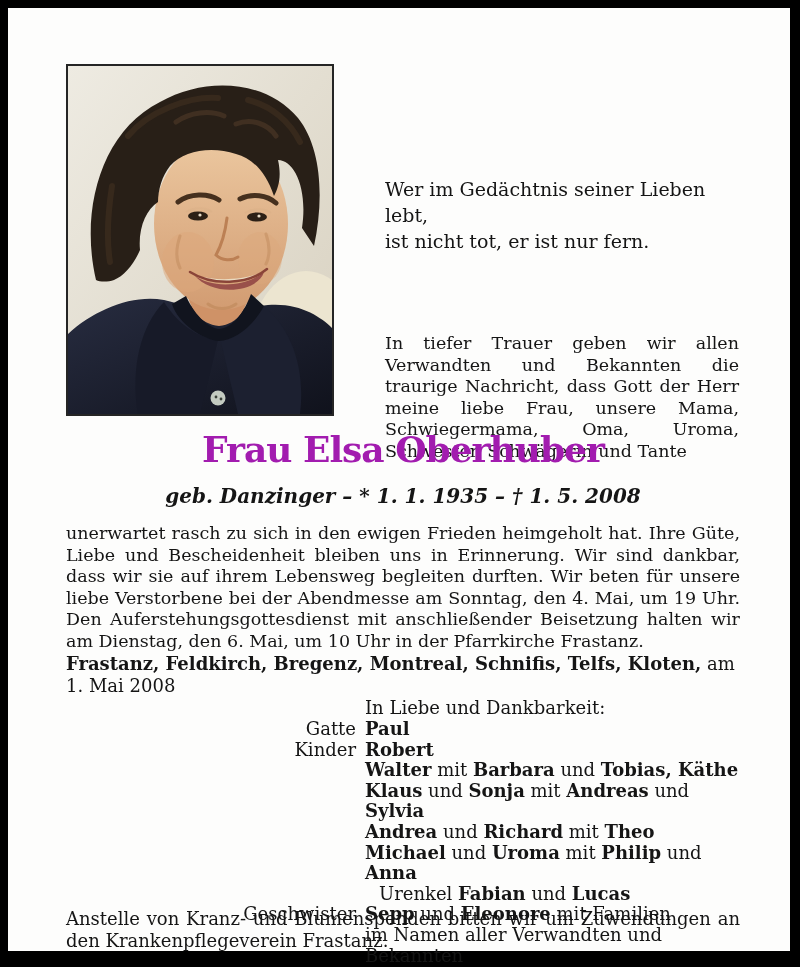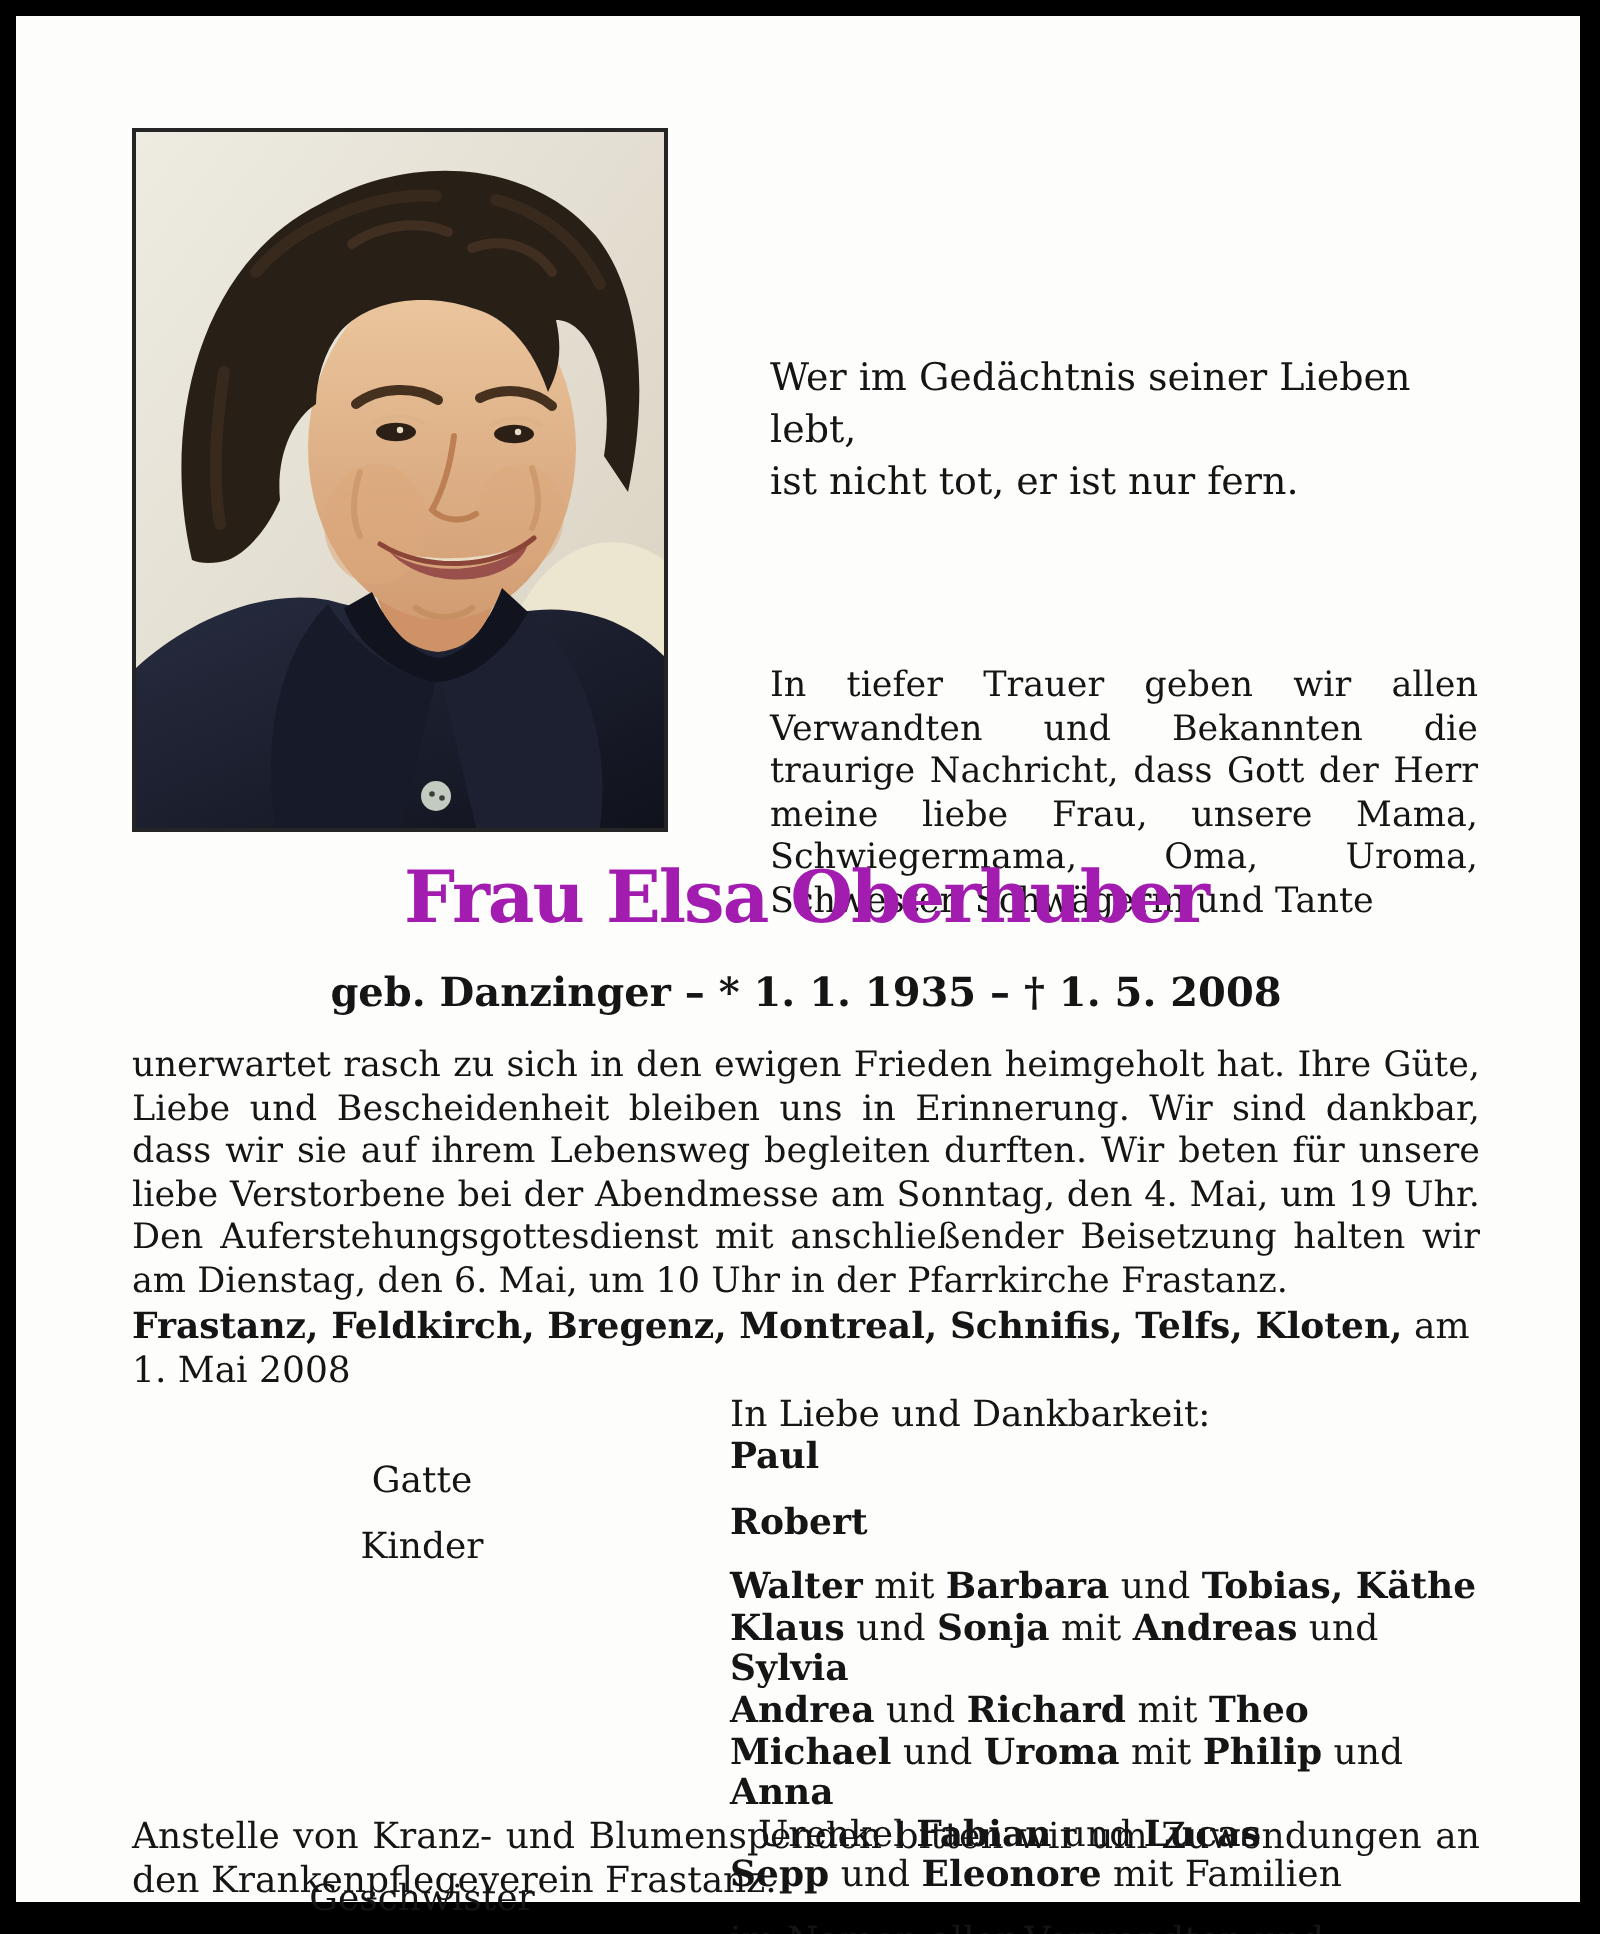--- a/index.html
+++ b/index.html
@@ -32,40 +32,40 @@
     font-size:17.5px;line-height:21.5px;text-align:justify;
   }
   
   .name{
     left:40px;top:410px;width:710px;text-align:center;
     font-size:36px;line-height:62px;font-weight:bold;letter-spacing:-1px;
     color:#a21caf;
   }
   .dates{
     left:40px;top:476px;width:710px;text-align:center;
-    font-size:20px;line-height:24px;font-weight:bold;
+    font-size:20px;line-height:24px;font-weight:bold;font-style:italic;
   }
   .bodytext{
     left:58px;top:515px;width:674px;
     font-size:17.5px;line-height:21.6px;text-align:justify;
   }
   .places{
     left:58px;top:645px;width:674px;
     font-size:18px;line-height:21.5px;
   }
   .gratitude{
     left:357px;top:689px;width:380px;
     font-size:18px;line-height:21px;
   }
   .family{
     left:58px;top:711px;width:676px;
     font-size:18px;line-height:20.6px;
   }
   .fam-row{display:flex;}
-  .fam-label{width:290px;text-align:center;flex:0 0 290px;margin-top:12px;}
+  .fam-label{width:290px;text-align:right;flex:0 0 290px;}
   .fam-value{margin-left:9px;}
   .fam-value.indent{margin-left:23px;}
   .donation{
     left:58px;top:900px;width:674px;
     font-size:18px;line-height:21.5px;text-align:justify;
   }
 </style>
 </head>
 <body>
 

